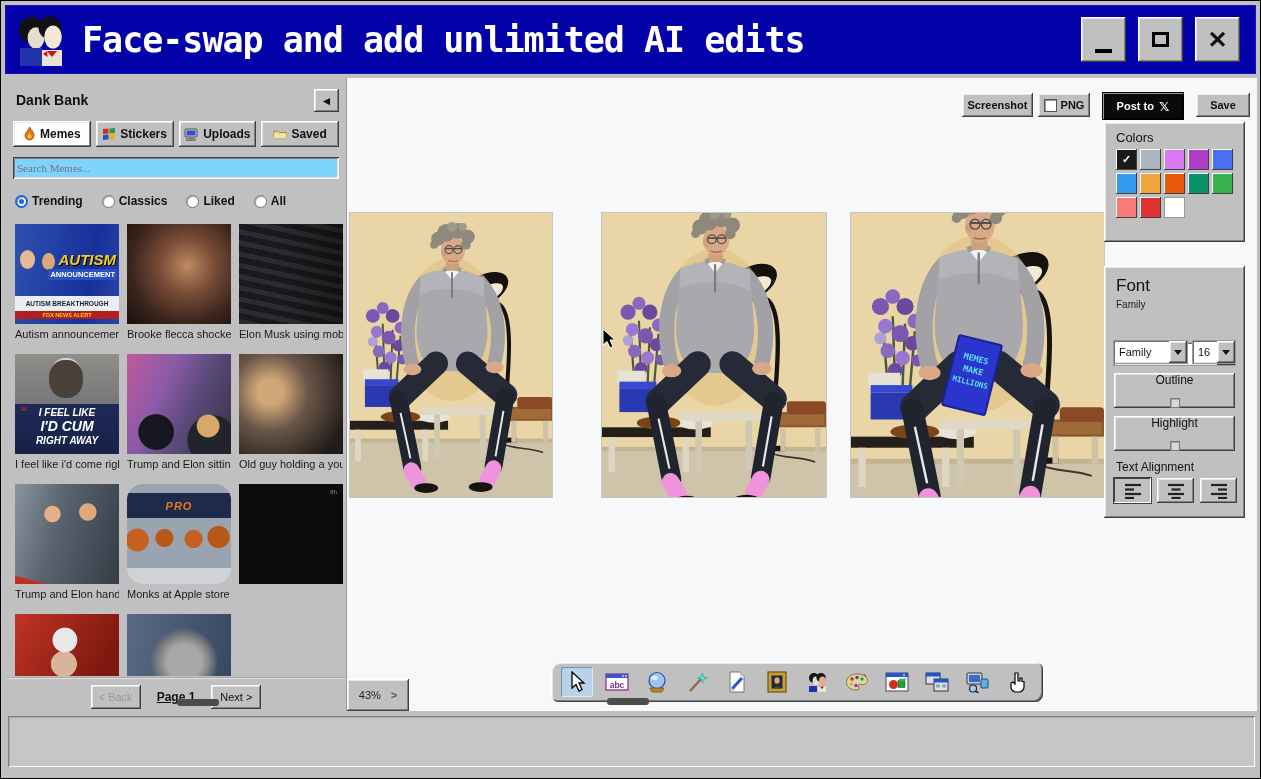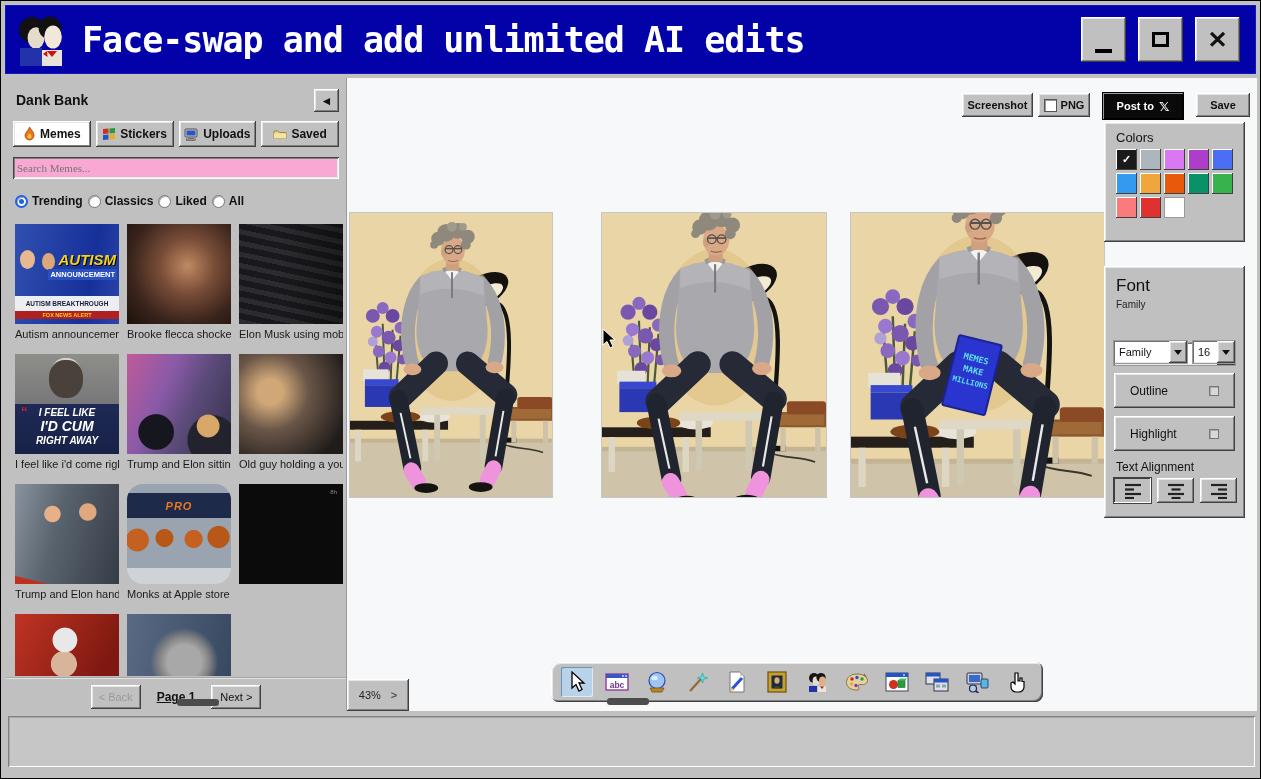--- a/index.html
+++ b/index.html
@@ -1,21 +1,21 @@
 <!DOCTYPE html>
 <html><head>
 <meta charset="utf-8">
 <style>
   * { box-sizing: border-box; margin: 0; padding: 0; }
   body { font-family: "Liberation Sans", sans-serif; background: #888; }
   .window { position: relative; width: 1261px; height: 779px; background: #c0c0c0; border: 1px solid #000; overflow: hidden; }
 
   
   .raised { background: #c0c0c0; box-shadow: inset -1px -1px 0 #404040, inset 1px 1px 0 #ffffff, inset -2px -2px 0 #808080, inset 2px 2px 0 #e6e6e6; }
-  .sunken { background: #f9a8d4; box-shadow: inset 1px 1px 0 #404040, inset -1px -1px 0 #ffffff, inset 2px 2px 0 #808080, inset -2px -2px 0 #e6e6e6; }
+  .sunken { background: #7dd3fc; box-shadow: inset 1px 1px 0 #404040, inset -1px -1px 0 #ffffff, inset 2px 2px 0 #808080, inset -2px -2px 0 #e6e6e6; }
   .btn95 { border: none; display: flex; align-items: center; justify-content: center; font-family: "Liberation Sans", sans-serif; font-size: 11px; color: #111; cursor: pointer; }
 
   
   .titlebar { position: absolute; left: 4px; top: 4px; right: 4px; height: 69px; background: #0202a8; box-shadow: inset 0 0 0 1px #1515c0; display: flex; align-items: center; }
   .logo { width: 56px; height: 56px; margin-left: 9px; }
   .app-title { color: #fff; font-family: "DejaVu Sans Mono", monospace; font-weight: bold; font-size: 35px; margin-left: 12px; letter-spacing: -1px; white-space: nowrap; }
   .winbtns { position: absolute; right: 16px; top: 12px; display: flex; gap: 12px; }
   .winbtn { width: 45px; height: 45px; }
   .min-glyph { width: 17px; height: 4px; background: #000; margin-top: 22px; }
   .max-glyph { width: 17px; height: 15px; border: 3px solid #000; }
@@ -23,21 +23,21 @@
 
   
   .sidebar { position: absolute; left: 5px; top: 77px; width: 341px; height: 633px; background: #c0c0c0; border-right: 1px solid #9a9a9a; }
   .sb-header { position: absolute; left: 10px; top: 14px; font-size: 14px; font-weight: bold; color: #111; }
   .collapse-btn { position: absolute; right: 7px; top: 11px; width: 25px; height: 23px; font-size: 12px; }
   .sb-tabs { position: absolute; left: 7px; right: 7px; top: 43px; display: flex; gap: 5px; }
   .sb-tab { flex: 1; height: 26px; gap: 4px; font-weight: bold; font-size: 12px; }
   .sb-tab.active { background: #fff; }
   .sb-search { position: absolute; left: 7px; right: 7px; top: 79px; height: 22px; }
   .sb-search input { position: absolute; left: 4px; top: 4px; right: 4px; bottom: 4px; border: none; outline: none; font-size: 11px; color: #555; background: transparent; font-family: "Liberation Serif", serif; }
-  .filters { position: absolute; left: 9px; top: 116px; display: flex; gap: 5px; align-items: center; }
+  .filters { position: absolute; left: 9px; top: 116px; display: flex; gap: 19px; align-items: center; }
   .filter { display: flex; gap: 4px; align-items: center; font-size: 12px; font-weight: bold; color: #111; cursor: pointer; }
   .radio { width: 13px; height: 13px; border-radius: 50%; background: #fff; border: 1px solid #777; box-shadow: inset 1px 1px 0 #aaa; position: relative; }
   .radio.sel { border: 2px solid #1b63e8; }
   .radio.sel::after { content: ""; position: absolute; left: 2px; top: 2px; width: 5px; height: 5px; border-radius: 50%; background: #1b63e8; }
 
   .meme-grid { position: absolute; left: 9px; top: 146px; width: 329px; height: 452px; overflow: hidden; display: grid; grid-template-columns: repeat(3, 104px); column-gap: 8px; grid-auto-rows: 130px; }
   .cell { cursor: pointer; }
   .tile { position: relative; width: 104px; height: 100px; overflow: hidden; background: #666; }
   .cap { margin-top: 4px; font-size: 11px; color: #1a1a1a; white-space: nowrap; overflow: hidden; }
 
@@ -107,21 +107,21 @@
   .font-panel { position: absolute; left: 757px; top: 188px; width: 141px; height: 252px; }
   .fp-title { position: absolute; left: 12px; top: 10px; font-size: 17px; color: #111; }
   .fp-sub { position: absolute; left: 12px; top: 33px; font-size: 10px; color: #222; }
   .select { position: absolute; height: 22px; background: #fff; box-shadow: inset 1px 1px 0 #707070, inset -1px -1px 0 #e8e8e8, 0 0 0 1px #9a9a9a; display: flex; align-items: center; cursor: pointer; }
   .select .val { flex: 1; font-size: 11px; padding-left: 5px; color: #111; white-space: nowrap; overflow: hidden; }
   .dd-btn { width: 18px; height: 100%; display: flex; align-items: center; justify-content: center; }
   .dd-tri { width: 0; height: 0; border-left: 4px solid transparent; border-right: 4px solid transparent; border-top: 5px solid #111; }
   .family-select { left: 10px; top: 45px; width: 121px; margin-top: 32px; }
   .weight-select { left: 10px; top: 75px; width: 73px; }
   .size-select { left: 89px; top: 75px; width: 42px; }
-  .toggle-btn { position: absolute; left: 10px; width: 121px; height: 35px; justify-content: space-between; padding: 0 16px; font-size: 12px; }
+  .toggle-btn { position: absolute; left: 10px; width: 121px; height: 35px; justify-content: space-between; padding: 0 9px; font-size: 12px; flex-direction: column; }
   .outline-btn { top: 107px; } .highlight-btn { top: 150px; }
   .mini-check { width: 10px; height: 10px; background: #d8d8d8; border: 1px solid #777; box-shadow: inset 1px 1px 0 #aaa; }
   .fp-align-label { position: absolute; left: 12px; top: 194px; font-size: 12px; color: #111; }
   .align-row { position: absolute; left: 10px; top: 212px; display: flex; gap: 6px; }
   .align-btn { width: 37px; height: 25px; }
   .align-btn.sel { box-shadow: inset -1px -1px 0 #fff, inset 1px 1px 0 #404040, 0 0 0 1px #404040; }
 
   
   .toolbar { position: absolute; left: 204px; top: 584px; width: 492px; height: 40px; border-radius: 8px; display: flex; align-items: center; justify-content: space-between; padding: 0 10px; }
   .tool { width: 32px; height: 30px; display: flex; align-items: center; justify-content: center; cursor: pointer; border-radius: 2px; }

